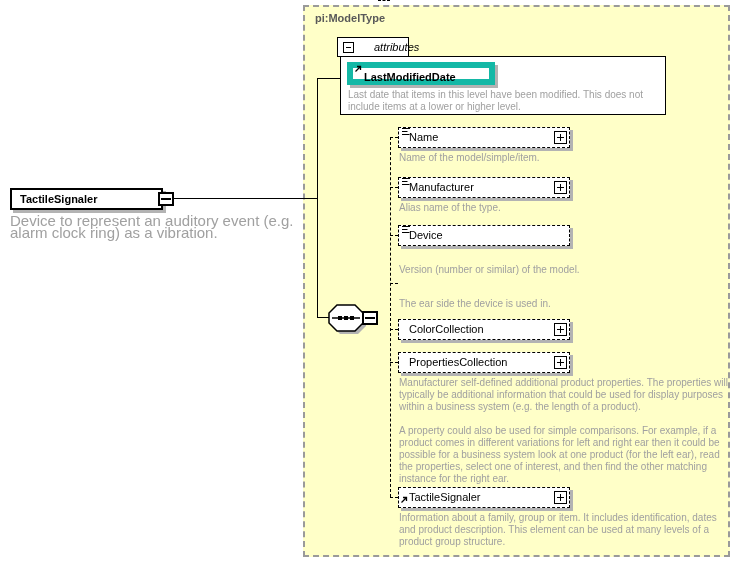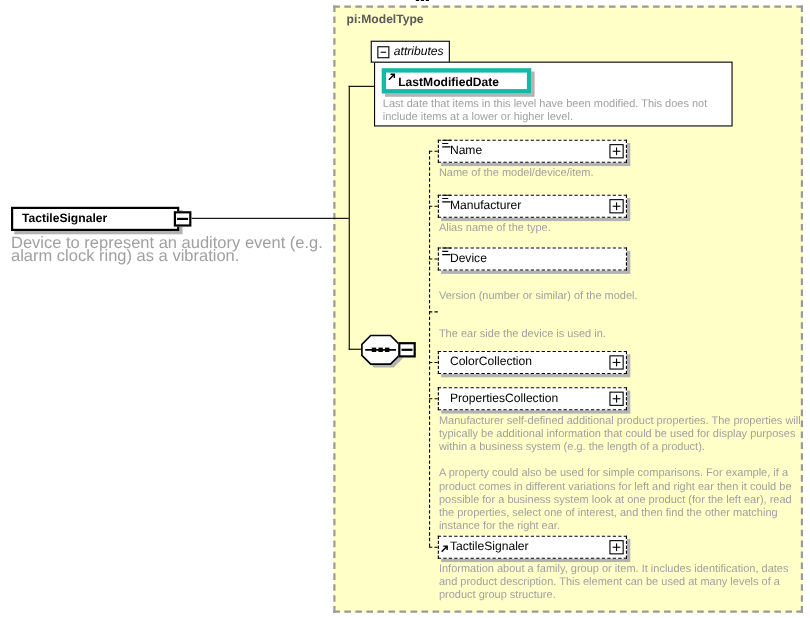--- a/index.html
+++ b/index.html
@@ -11,23 +11,23 @@
   .typebox{position:absolute;left:303px;top:5px;width:427px;height:552px;
            background:#ffffc8;border:2px dashed #9a9a9a}
   .typelabel{position:absolute;left:315px;top:12px;font-weight:bold;color:#595959}
 
   
   .attr-panel{position:absolute;left:340px;top:56px;width:326px;height:59px;background:#fff;border:1px solid #000}
   .attr-tab{position:absolute;left:337px;top:37px;width:72px;height:20px;background:#fff;border:1px solid #000;
             display:flex;align-items:center;padding:0 5px;z-index:2}
   .minusicon{width:11px;height:11px;border:1px solid #000;position:relative;flex:0 0 auto;background:#fff}
   .minusicon::before{content:"";position:absolute;left:2px;right:2px;top:4px;height:1px;background:#000}
-  .attr-tab .lbl{font-style:italic;margin-left:4px}
+  .attr-tab .lbl{font-style:italic;margin-left:20px}
 
-  .attrbox{position:absolute;left:347px;top:62px;width:136px;height:23px;background:#fff;border:4px solid #14b8a6;
+  .attrbox{position:absolute;left:347px;top:62px;width:148px;height:23px;background:#fff;border:6px solid #14b8a6;
            font-weight:bold;line-height:19px;padding-left:11px;box-shadow:3px 3px 0 #b3b3b3;z-index:3}
   .attrdesc{position:absolute;left:348px;top:89px;width:316px;color:#a0a0a0;font-size:10px;line-height:12px;
             white-space:pre-line;z-index:3}
 
   
   .rootbox{position:absolute;left:10px;top:188px;width:153px;height:22px;background:#fff;border:2px solid #000;
            font-weight:bold;line-height:18px;padding-left:8px;box-shadow:3px 3px 0 #b3b3b3}
   .rootdesc{position:absolute;left:10px;top:215px;width:300px;color:#a0a0a0;font-size:15px;line-height:12px}
 
   
@@ -122,21 +122,21 @@
 
   <div class="ebox" id="e0">
     <span class="texticon">
       <svg width="10" height="9" viewBox="0 0 10 9">
           <path d="M1 1.5H9 M1 4.5H6.5 M1 7.5H8.5" stroke="#000" fill="none"></path>
         </svg>
     </span>
     <span>Name</span>
     <span class="plus"></span>
   </div>
-  <div class="edesc" id="d0">Name of the model/device/item.</div>
+  <div class="edesc" id="d0">Name of the model/simple/item.</div>
 
   <div class="ebox" id="e1">
     <span class="texticon">
       <svg width="10" height="9" viewBox="0 0 10 9">
           <path d="M1 1.5H9 M1 4.5H6.5 M1 7.5H8.5" stroke="#000" fill="none"></path>
         </svg>
     </span>
     <span>Manufacturer</span>
     <span class="plus"></span>
   </div>

